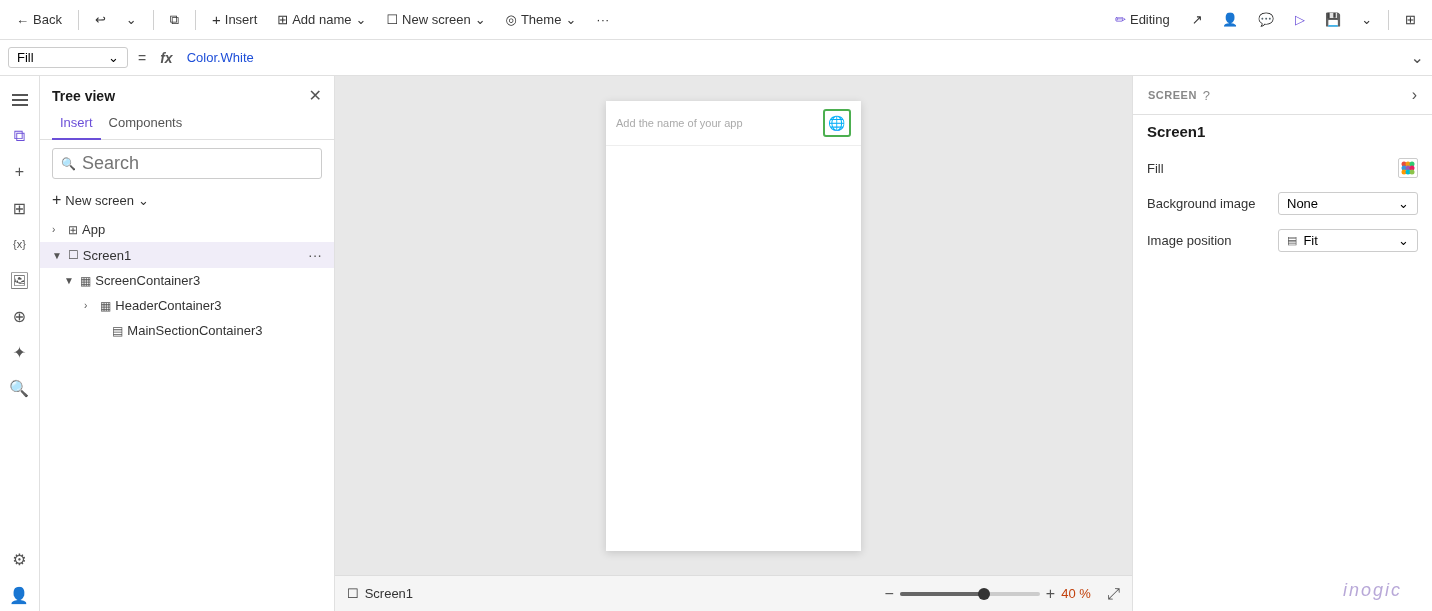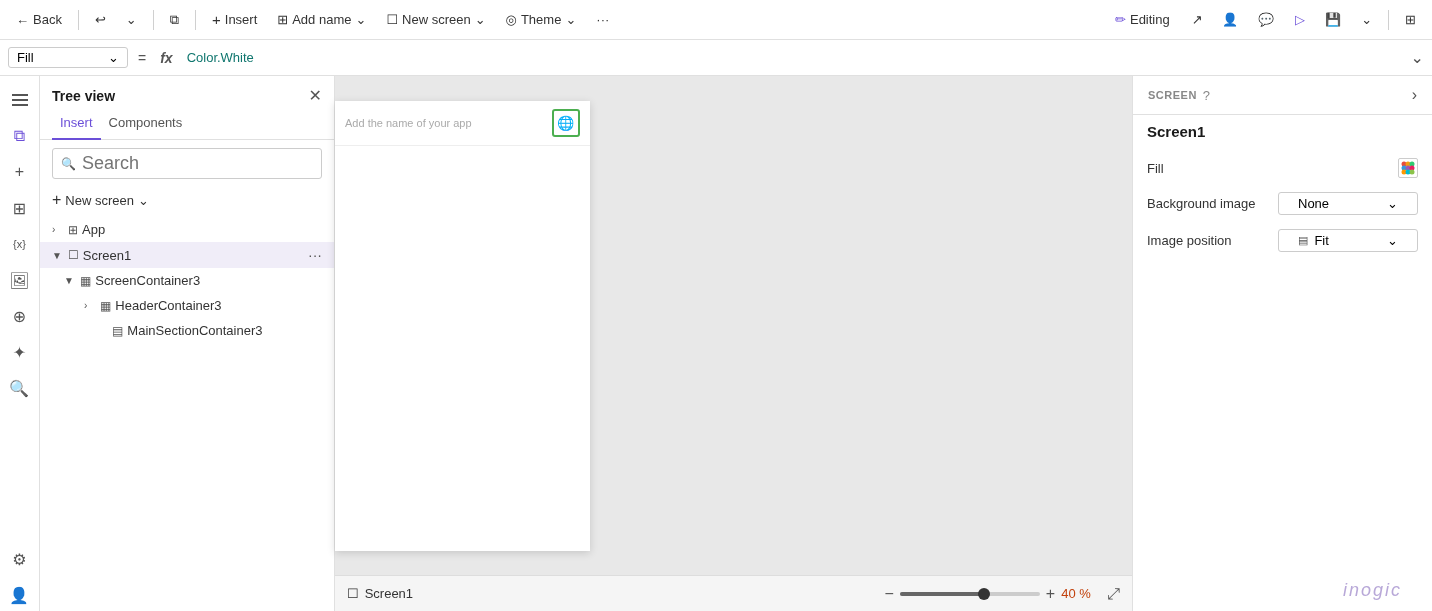--- a/index.html
+++ b/index.html
@@ -33,21 +33,21 @@
     }
     .formula-select {
       display: flex; align-items: center; gap: 4px;
       border: 1px solid #ccc; border-radius: 3px; padding: 2px 8px;
       min-width: 120px; cursor: pointer; font-size: 13px; background: #fff;
     }
     .formula-eq { font-size: 14px; color: #555; padding: 0 4px; }
     .formula-fx { font-size: 14px; color: #555; padding: 0 4px; font-style: italic; font-weight: bold; }
     .formula-input {
       flex: 1; border: none; outline: none; font-size: 13px;
-      color: #0f766e; padding: 0 4px;
+      color: #1d4ed8; padding: 0 4px;
     }
     .formula-expand { margin-left: auto; cursor: pointer; color: #555; font-size: 16px; }
 
     
     .main-layout {
       display: flex; height: calc(611px - 76px);
     }
 
     
     .icon-rail {
@@ -109,21 +109,21 @@
     .indent1 { padding-left: 24px; }
     .indent2 { padding-left: 44px; }
     .indent3 { padding-left: 56px; }
 
     
     .canvas-area {
       flex: 1; background: #e8e8e8; display: flex; flex-direction: column;
       position: relative;
     }
     .canvas-content {
-      flex: 1; display: flex; align-items: center; 
+      flex: 1; display: flex; align-items: center; justify-content: center;
       position: relative;
     }
     .app-canvas {
       width: 255px; height: 450px; background: #fff;
       box-shadow: 0 2px 8px rgba(0,0,0,0.15); position: relative;
     }
     .canvas-header {
       display: flex; align-items: center; justify-content: space-between;
       padding: 8px 10px; border-bottom: 1px solid #eee;
     }
@@ -186,21 +186,21 @@
       display: flex; align-items: center; justify-content: space-between;
     }
     .prop-label { font-size: 13px; color: #333; }
     .prop-color-swatch {
       width: 20px; height: 20px; border: 1px solid #ccc; border-radius: 2px;
       display: flex; align-items: center; justify-content: center;
       background: #fff; cursor: pointer; position: relative;
     }
     .prop-select {
       display: flex; align-items: center; justify-content: space-between;
-      border: 1px solid #ccc; border-radius: 3px; padding: 3px 19px;
+      border: 1px solid #ccc; border-radius: 3px; padding: 3px 8px;
       min-width: 140px; font-size: 13px; background: #fff; cursor: pointer;
     }
     .prop-select-with-icon {
       display: flex; align-items: center; gap: 6px;
     }
 
     
     .watermark {
       position: absolute; bottom: 10px; right: 30px;
       font-size: 18px; color: #b8a8d8; font-style: italic; font-weight: 300;

